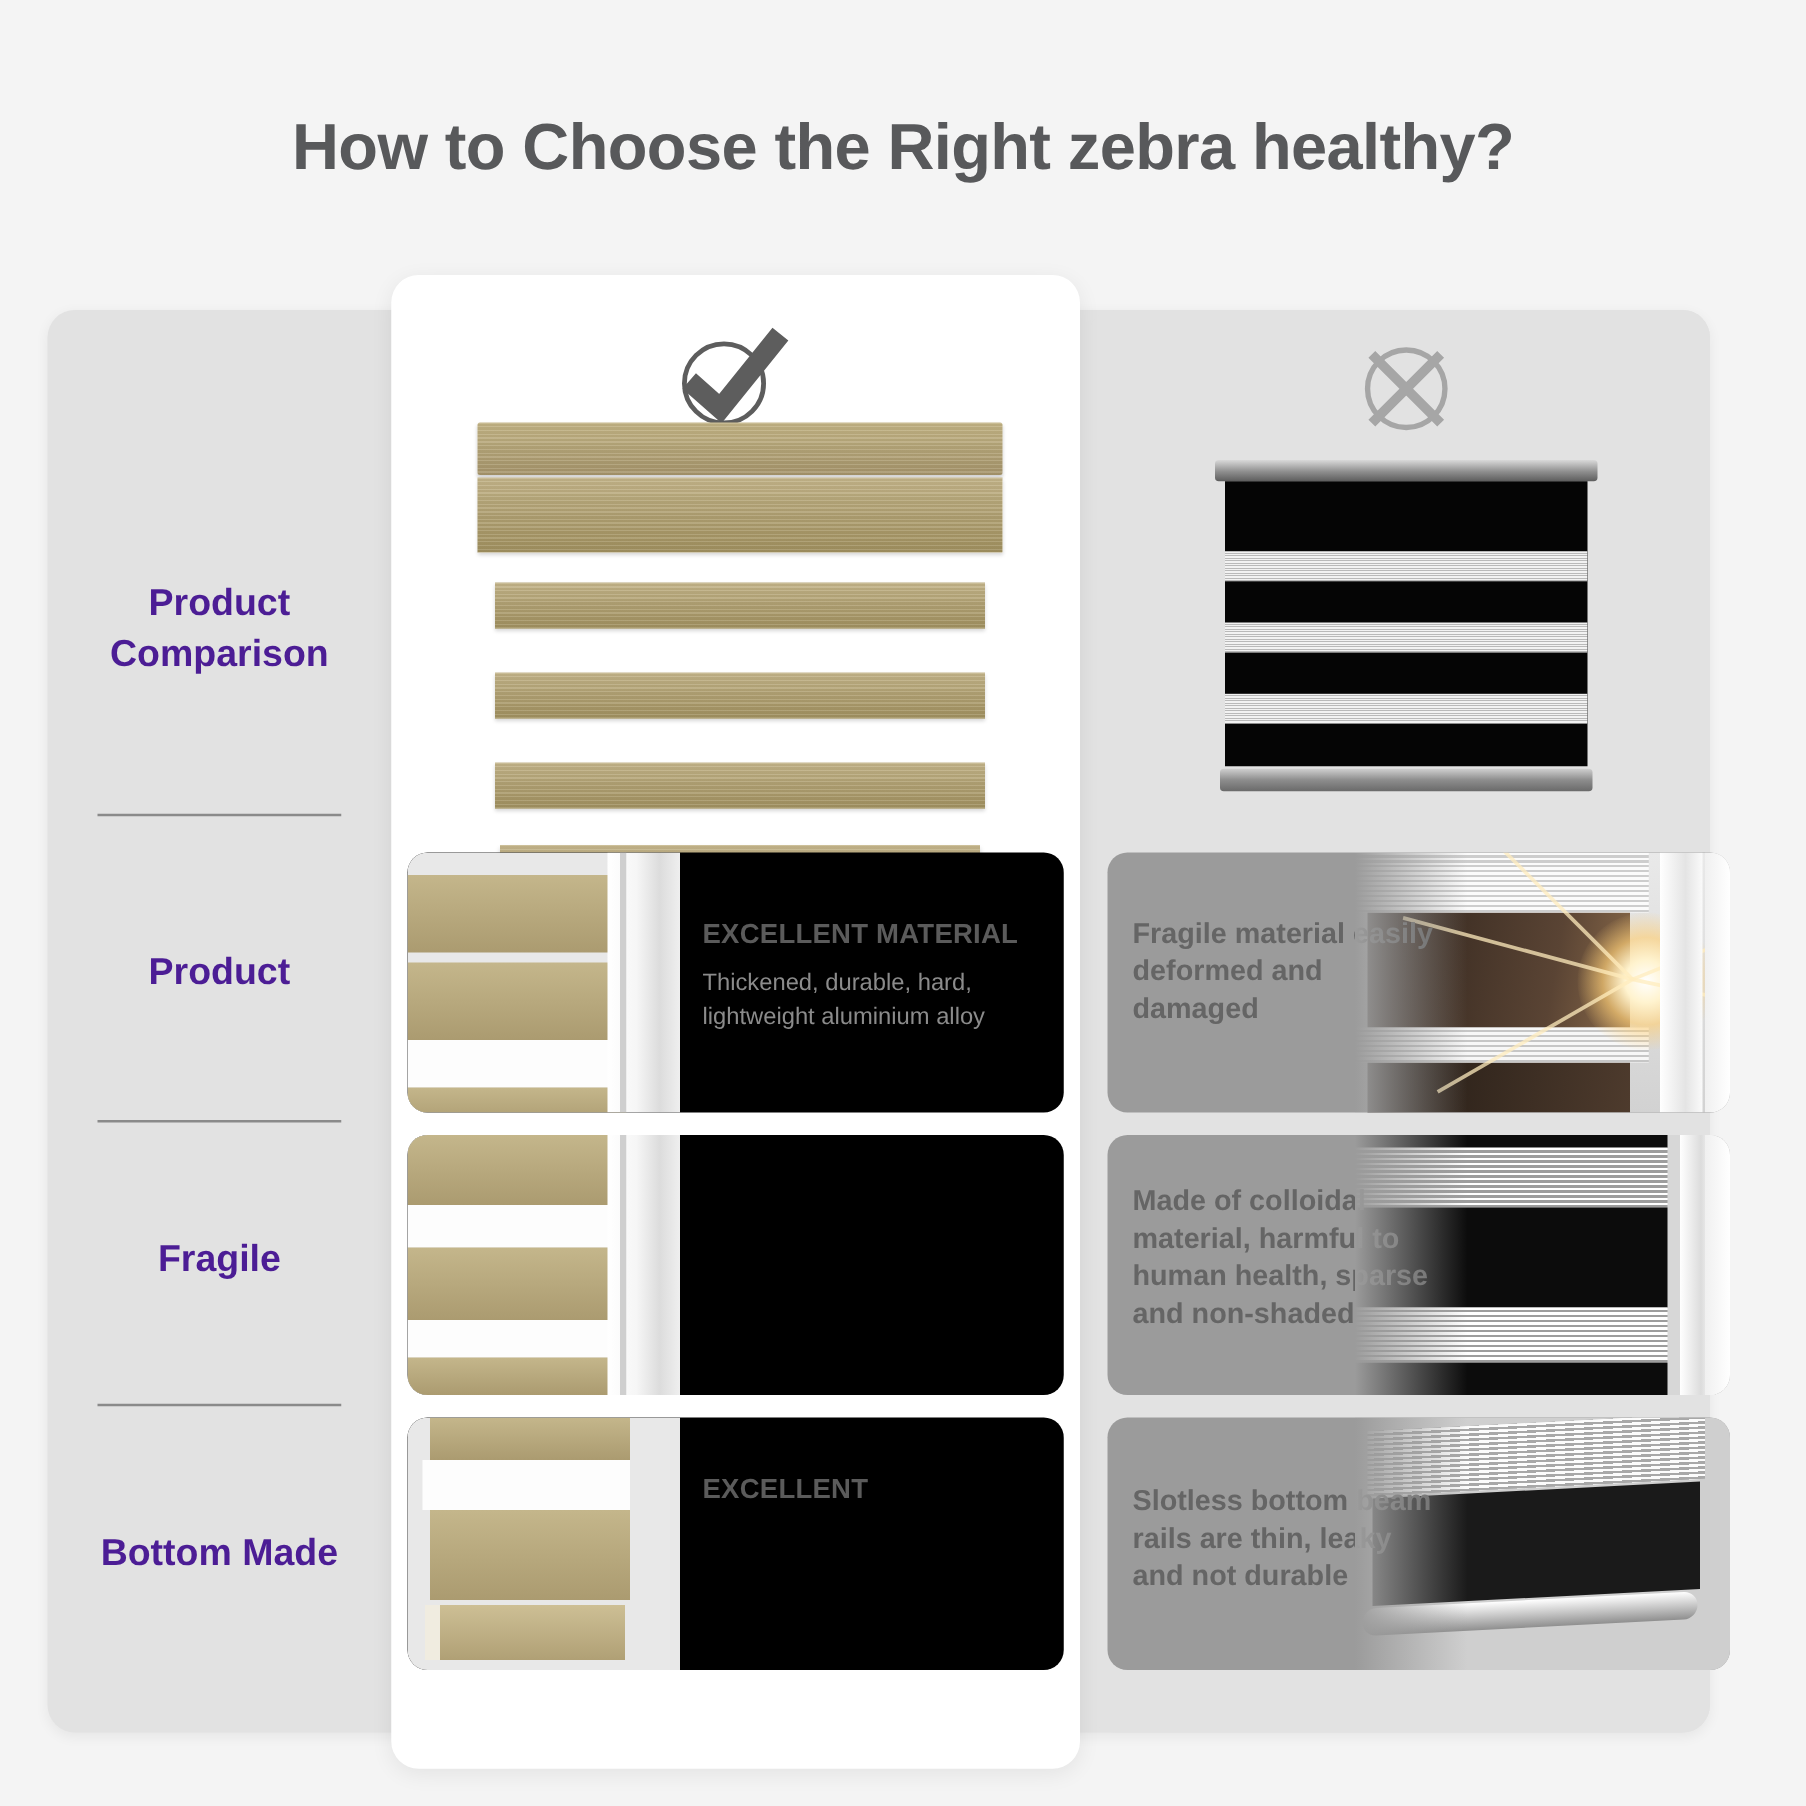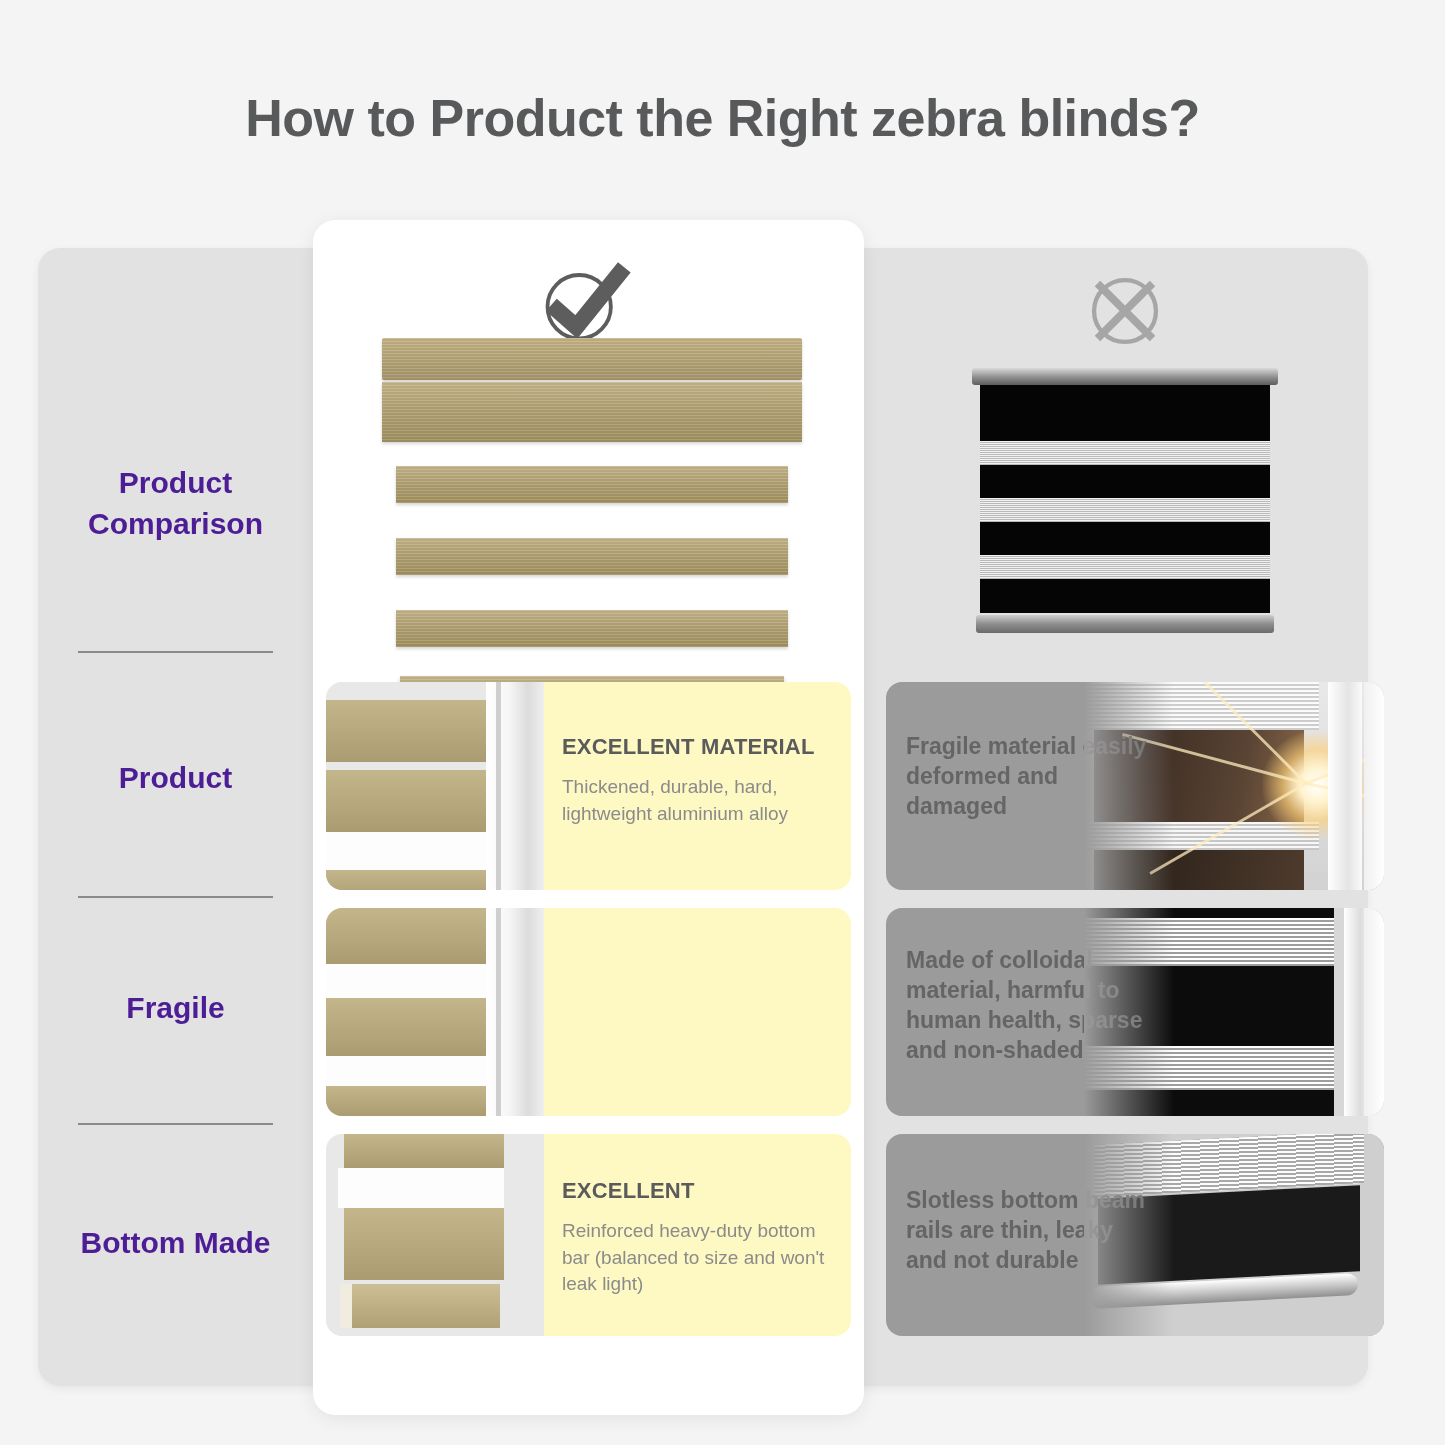--- a/index.html
+++ b/index.html
@@ -104,21 +104,21 @@
   .bk-s2{top:170px;}
   .bk-foot{
     position:absolute;left:4px;top:247px;width:calc(100% - 8px);height:18px;
     background:linear-gradient(180deg,#cfcfcf,#8d8d8d 50%,#6a6a6a);
     border-radius:3px;
   }
 
   
   .fcard{
     position:absolute;left:326px;width:525px;
-    background:#fef9c3;border-radius:16px;overflow:hidden;
+    background:#000000;border-radius:16px;overflow:hidden;
     display:flex;
   }
   .fcard.c0{top:682px;height:208px;}
   .fcard.c1{top:908px;height:208px;}
   .fcard.c2{top:1134px;height:202px;}
   .fcard-photo{position:relative;width:218px;height:100%;overflow:hidden;flex:none;background:#e8e8e8;}
   .fcard-text{flex:1;padding:52px 18px 0 18px;}
   .fcard.c1 .fcard-text{padding-top:42px;}
   .fcard.c2 .fcard-text{padding-top:44px;}
   .f-head{font-size:22px;font-weight:bold;color:#5b5b5b;letter-spacing:.2px;margin-bottom:14px;}
@@ -198,21 +198,21 @@
   .sl-black{position:absolute;left:14px;top:58px;width:262px;height:86px;background:#1a1a1a;transform:skewY(-3deg);}
   .sl-rail{
     position:absolute;left:6px;top:146px;width:268px;height:22px;
     background:linear-gradient(180deg,#ffffff,#c2c2c2 55%,#8f8f8f);
     border-radius:11px;transform:skewY(-3deg);
   }
 </style>
 </head>
 <body>
 
-<div class="title">How to Product the Right zebra blinds?</div>
+<div class="title">How to Choose the Right zebra healthy?</div>
 
 <div class="panel panel-left"></div>
 <div class="panel panel-right-mask"></div>
 
 <div class="sidebar">
   <div class="side-row r0">Product Comparison</div>
   <div class="side-sep s0"></div>
   <div class="side-row r1">Product</div>
   <div class="side-sep s1"></div>
   <div class="side-row r2">Fragile</div>
@@ -291,21 +291,20 @@
 <div class="fcard c2">
   <div class="fcard-photo">
     <div class="ph-slat" style="left:18px;top:0px;height:34px;width:160px;"></div>
     <div class="ph-white" style="left:12px;top:34px;height:40px;width:166px;"></div>
     <div class="ph-slat" style="left:18px;top:74px;height:72px;width:160px;"></div>
     <div class="ph-slat" style="left:24px;top:150px;height:44px;width:150px;background:linear-gradient(180deg,#cdbf95,#b0a075);"></div>
     <div style="position:absolute;left:14px;top:150px;width:12px;height:44px;background:#f0ece0;"></div>
   </div>
   <div class="fcard-text">
     <div class="f-head">EXCELLENT</div>
-    <div class="f-body">Reinforced heavy-duty bottom bar (balanced to size and won't leak light)</div>
   </div>
 </div>
 
 <div class="ncard n0">
   <div class="n-photo">
     <div class="sun-win"></div>
     <div class="sun-dark"></div>
     <div class="sun-dark2"></div>
     <div class="sun-blind"></div>
     <div class="sun-blind2"></div>

